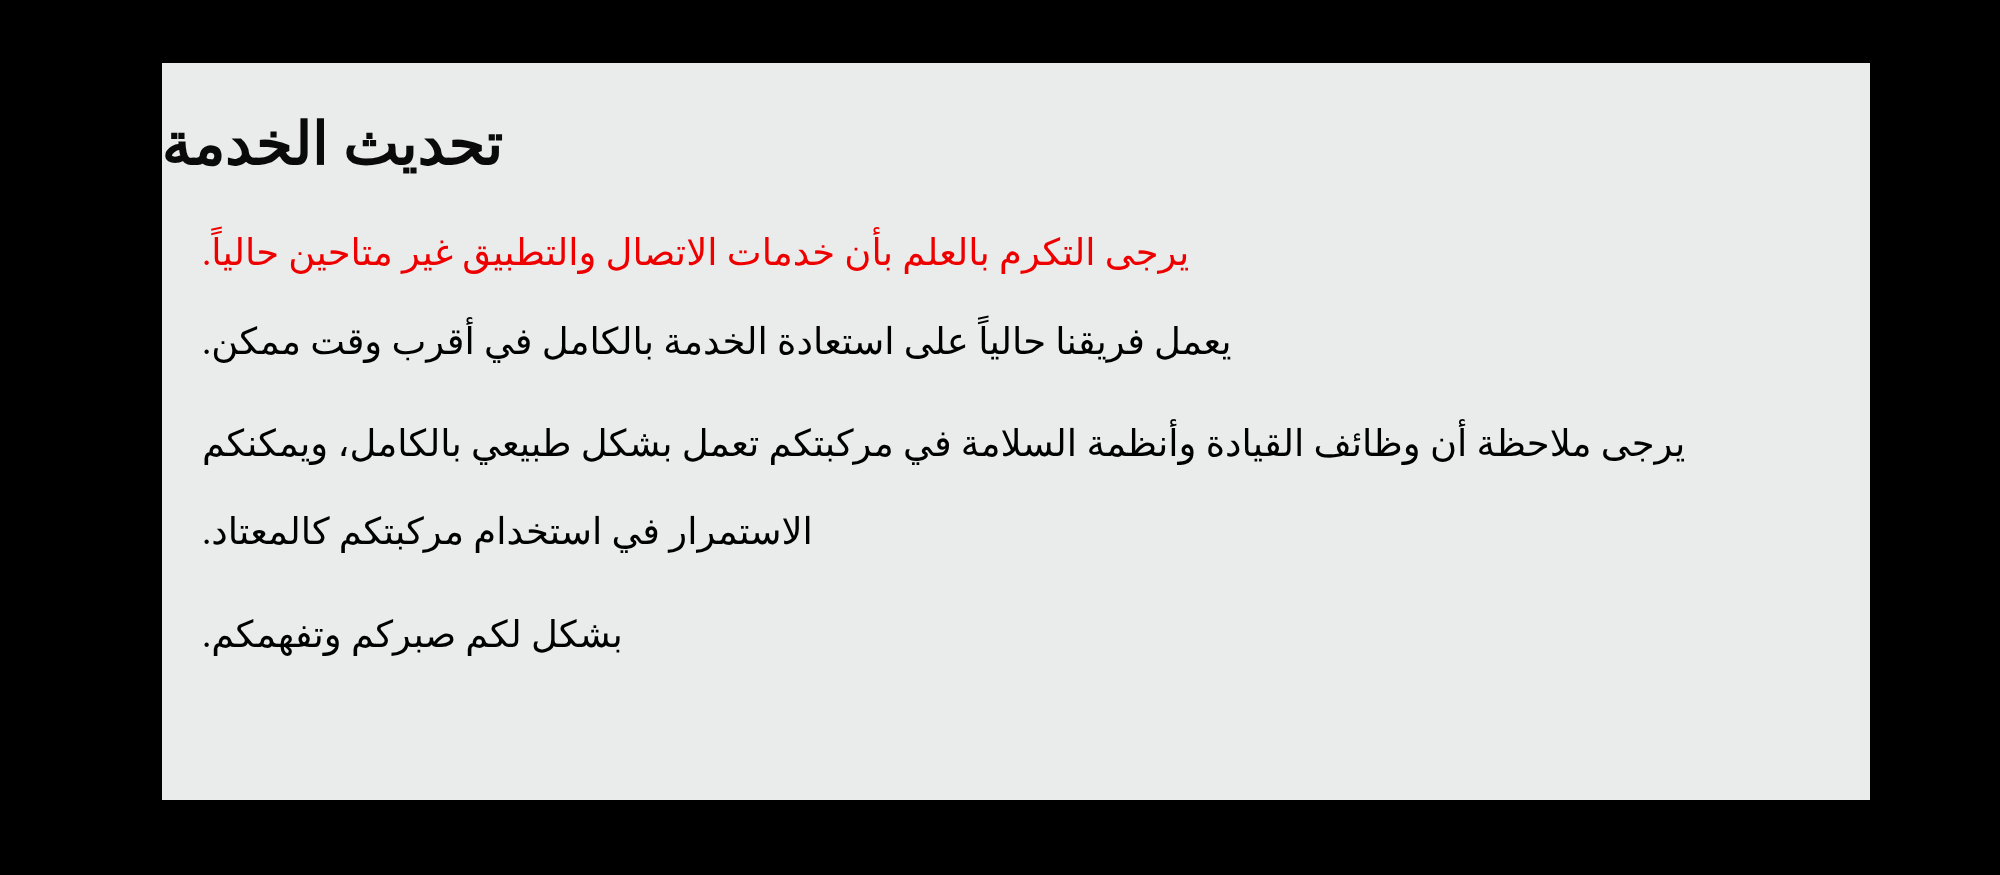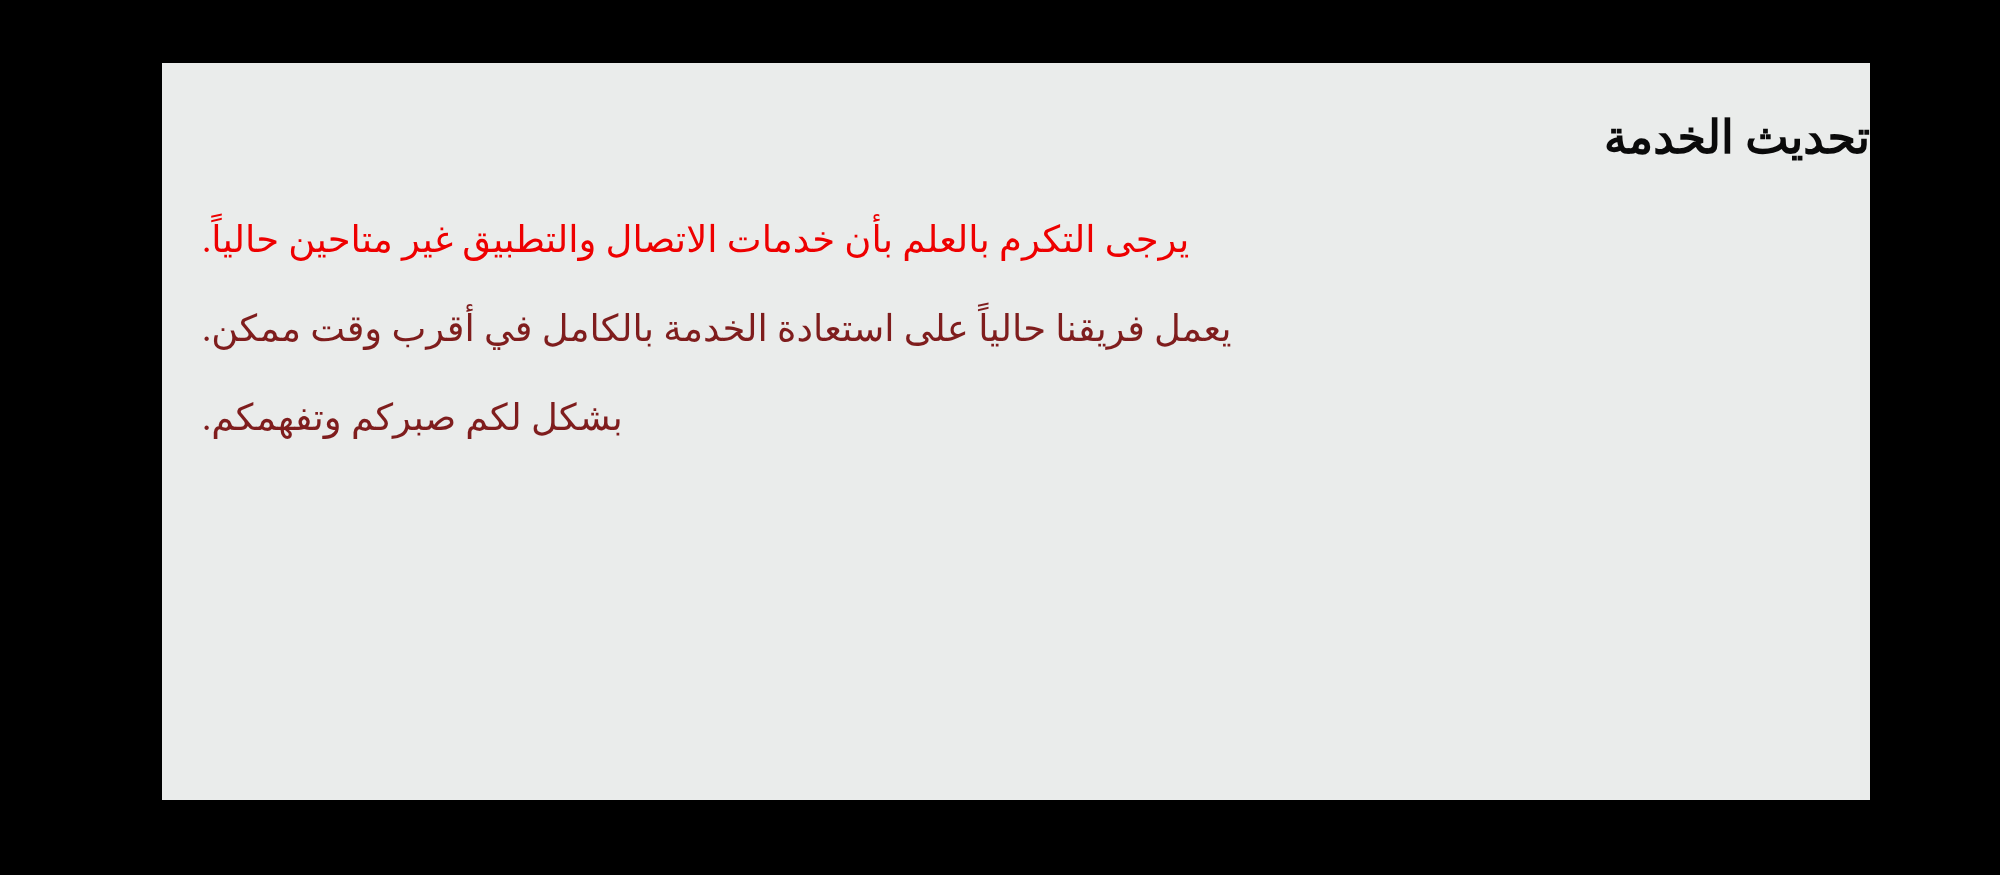--- a/index.html
+++ b/index.html
@@ -31,24 +31,24 @@
     height: 737px;
     background: #EAECEB;
     box-sizing: border-box;
     padding: 0;
     overflow: hidden;
   }
 
   
   .notice-title {
     width: 100%;
-    text-align: right;
+    text-align: left;
     font-family: "Liberation Serif", "DejaVu Serif", serif;
     font-weight: bold;
-    font-size: 46px;
+    font-size: 59px;
     line-height: 1;
     color: #0A0A0A;
     margin: 0;
     padding-top: 52px;
     letter-spacing: 0;
     direction: rtl;
     unicode-bidi: isolate;
   }
 
   
@@ -56,21 +56,21 @@
     direction: rtl;
     text-align: left;
     padding: 0 48px 0 40px;
     margin-top: 48px;
   }
 
   .notice-line {
     font-family: "Liberation Serif", "DejaVu Serif", serif;
     font-size: 37px;
     line-height: 61px;
-    color: #7f1d1d;
+    color: #000000;
     margin: 0;
     padding: 0;
     direction: rtl;
     unicode-bidi: isolate;
     white-space: normal;
   }
 
   .notice-line.alert {
     color: #EE0000;
   }
@@ -93,19 +93,20 @@
   <div class="notice-panel">
 
     <h1 class="notice-title">تحديث الخدمة</h1>
 
     <div class="notice-body">
 
       <p class="notice-line alert">يرجى التكرم بالعلم بأن خدمات الاتصال والتطبيق غير متاحين حالياً.</p>
 
       <p class="notice-line">يعمل فريقنا حالياً على استعادة الخدمة بالكامل في أقرب وقت ممكن.</p>
 
+      <p class="notice-line wrapping">يرجى ملاحظة أن وظائف القيادة وأنظمة السلامة في مركبتكم تعمل بشكل طبيعي بالكامل، ويمكنكم الاستمرار في استخدام مركبتكم كالمعتاد.</p>
 
       <p class="notice-line">بشكل لكم صبركم وتفهمكم.</p>
 
     </div>
   </div>
 
 </div>
 
 </body></html>

